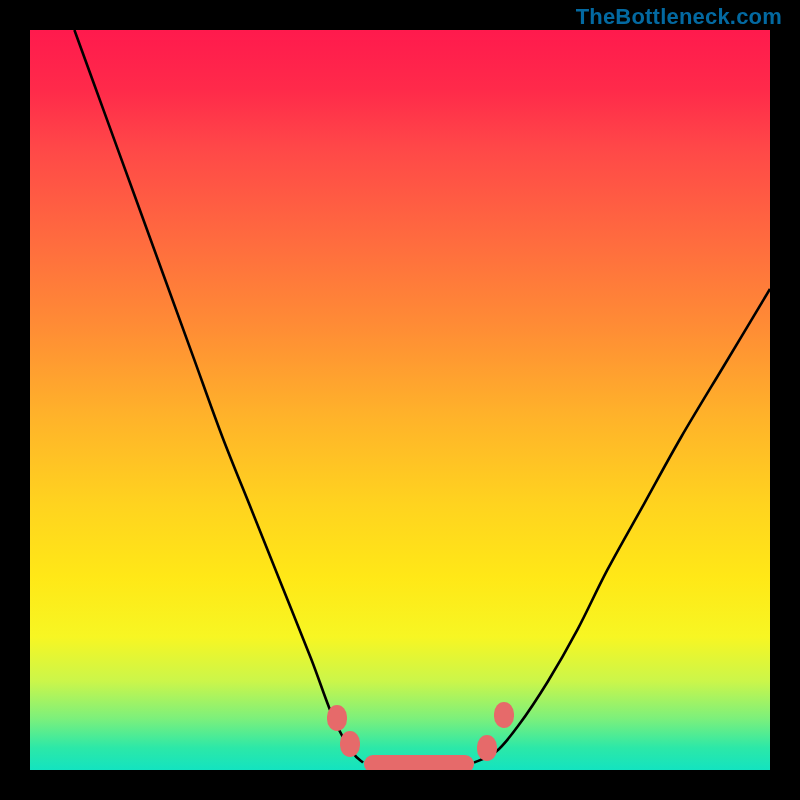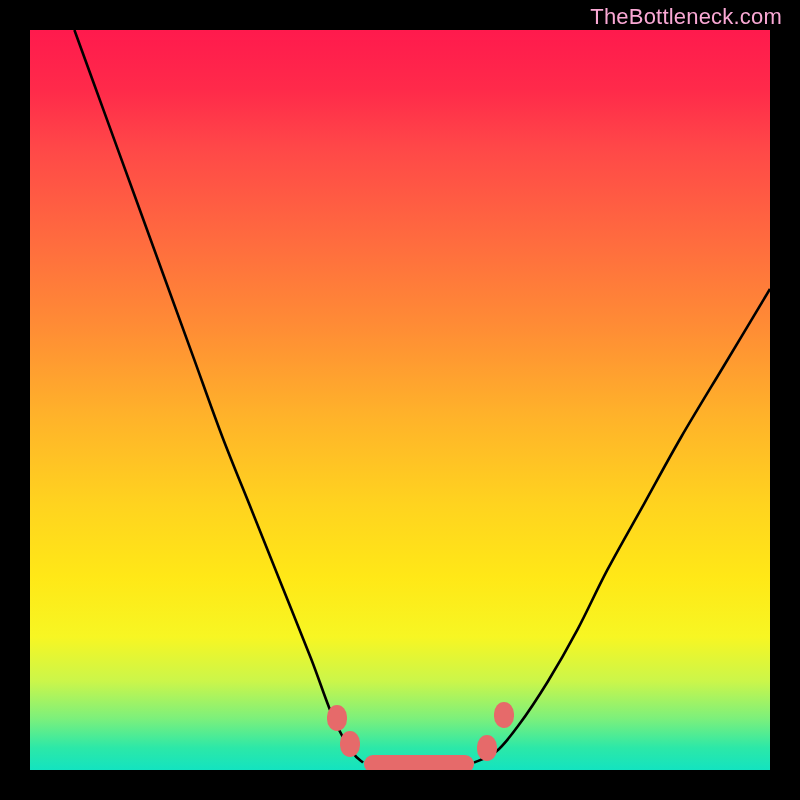--- a/index.html
+++ b/index.html
@@ -43,23 +43,23 @@
       #cbf64a 88%,
       #7df07b 93%,
       #2ce8a8 97%,
       #13e3c0 100%
     );
   }
   .attribution {
     position: absolute;
     top: 4px;
     right: 18px;
-    color: #f9a8d4;
+    color: #0369a1;
     font-size: 22px;
-    font-weight: 400;
+    font-weight: 700;
     letter-spacing: 0.2px;
     user-select: none;
   }
   svg.curve {
     position: absolute;
     inset: 0;
   }
   .markers {
     position: absolute;
     inset: 0;

